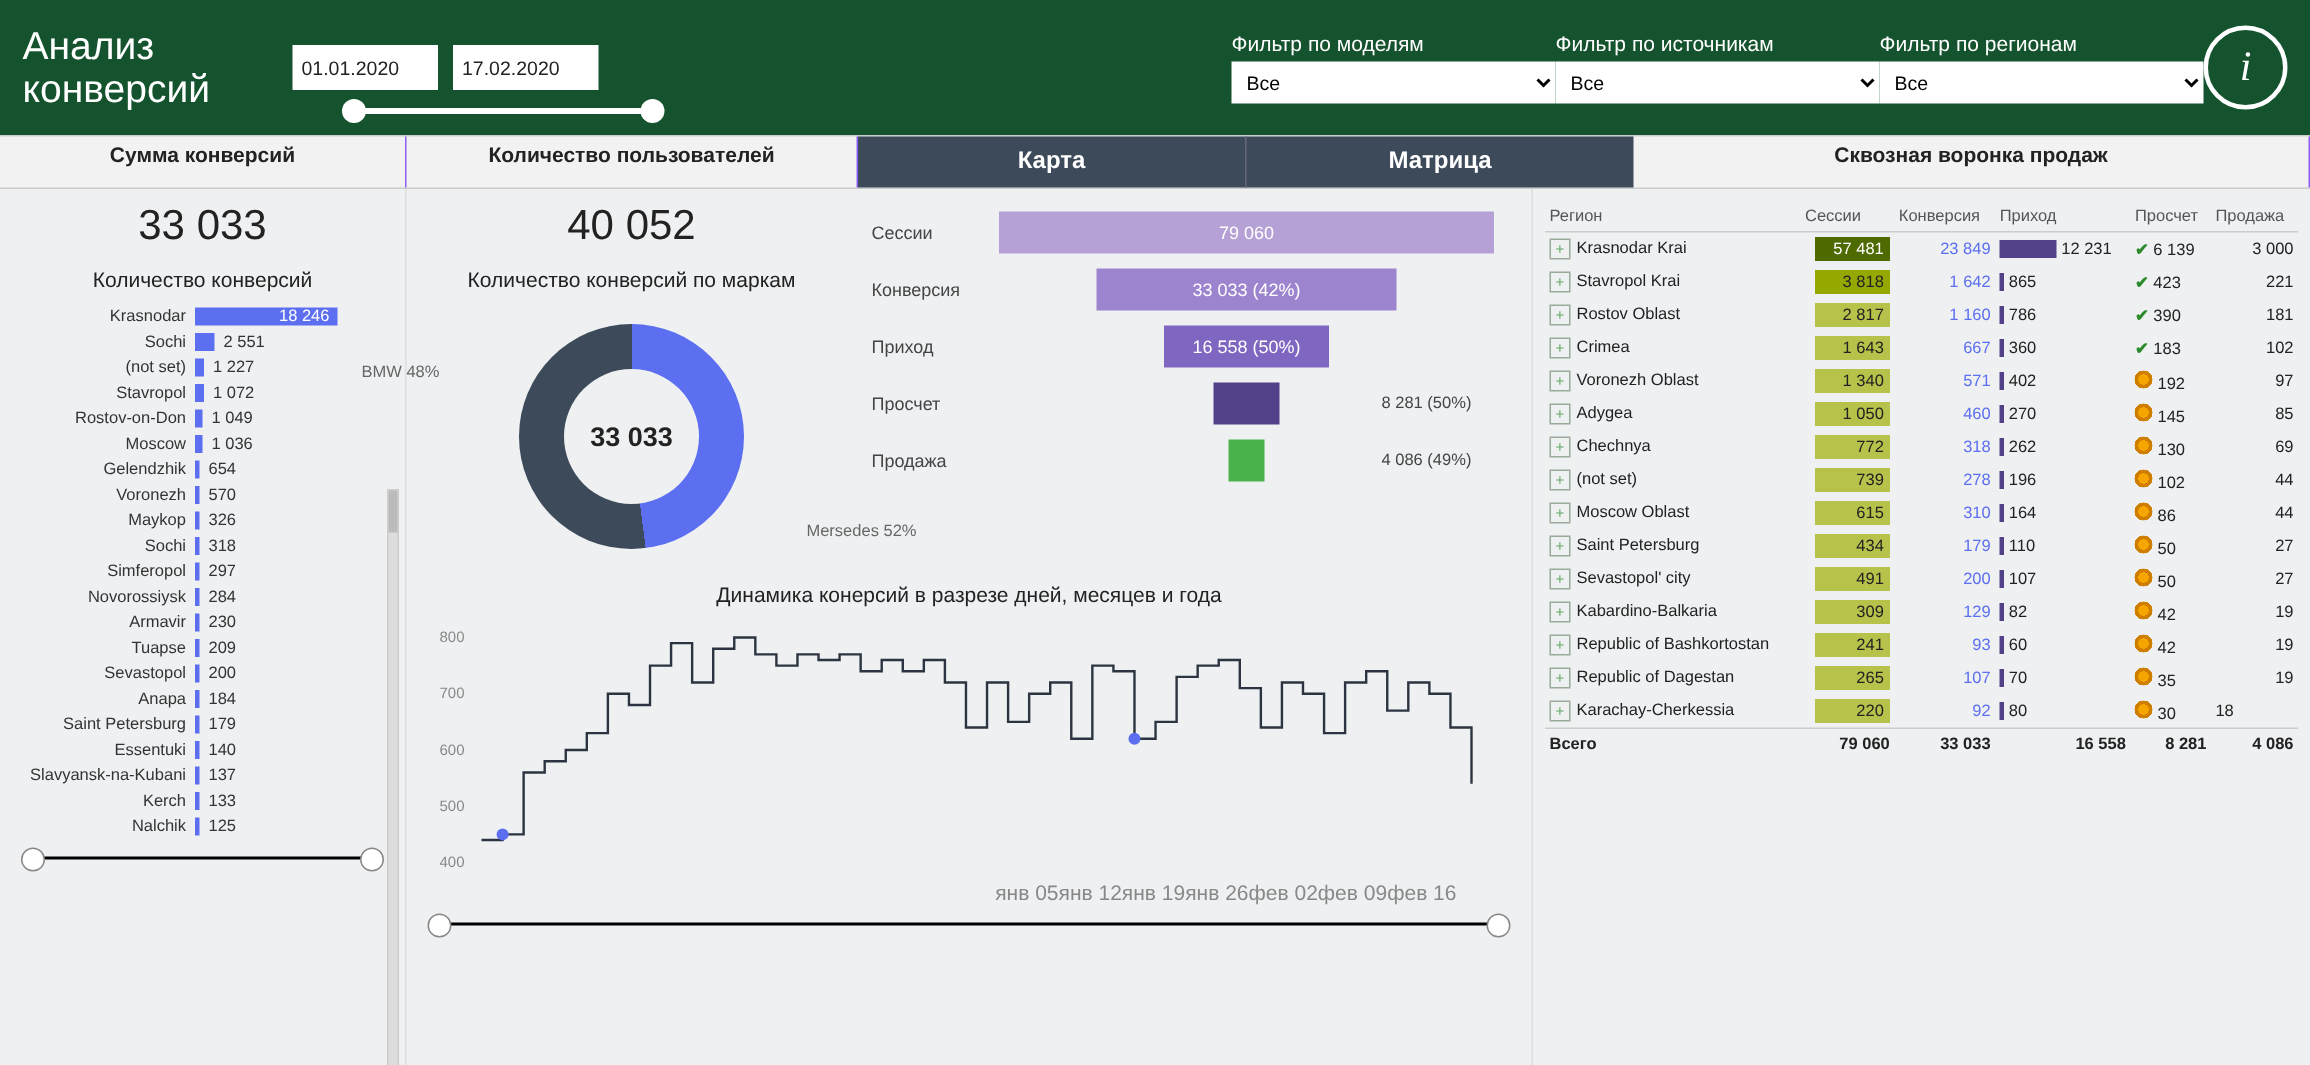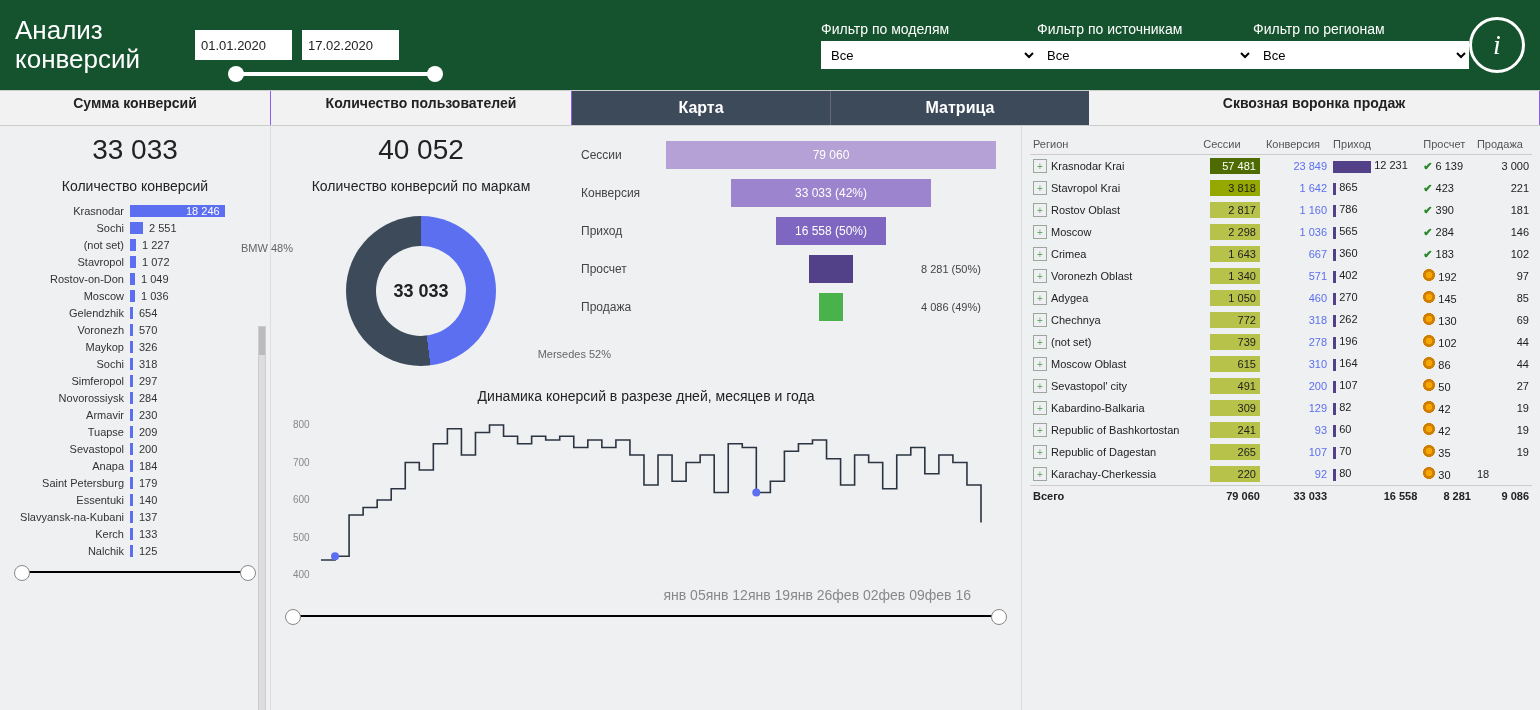--- a/index.html
+++ b/index.html
@@ -342,28 +342,20 @@
       </tr>
             <tr>
         <td><span class="plus">+</span>Rostov Oblast</td>
         <td style="text-align:right"><span class="cell-sess" style="background:#b7c24a;color:#222">2&nbsp;817</span></td>
         <td class="cell-conv" style="text-align:right">1&nbsp;160</td>
         <td><span class="cell-bar" style="width:3px"></span> 786</td>
         <td><span class="chk">✔</span> 390</td>
         <td style="text-align:right">181</td>
       </tr>
             <tr>
-        <td><span class="plus">+</span>Moscow</td>
-        <td style="text-align:right"><span class="cell-sess" style="background:#b7c24a;color:#222">2&nbsp;298</span></td>
-        <td class="cell-conv" style="text-align:right">1&nbsp;036</td>
-        <td><span class="cell-bar" style="width:3px"></span> 565</td>
-        <td><span class="chk">✔</span> 284</td>
-        <td style="text-align:right">146</td>
-      </tr>
-            <tr>
         <td><span class="plus">+</span>Crimea</td>
         <td style="text-align:right"><span class="cell-sess" style="background:#b7c24a;color:#222">1&nbsp;643</span></td>
         <td class="cell-conv" style="text-align:right">667</td>
         <td><span class="cell-bar" style="width:3px"></span> 360</td>
         <td><span class="chk">✔</span> 183</td>
         <td style="text-align:right">102</td>
       </tr>
             <tr>
         <td><span class="plus">+</span>Voronezh Oblast</td>
         <td style="text-align:right"><span class="cell-sess" style="background:#b7c24a;color:#222">1&nbsp;340</span></td>
@@ -396,20 +388,28 @@
         <td><span class="warn"></span> 102</td>
         <td style="text-align:right">44</td>
       </tr>
             <tr>
         <td><span class="plus">+</span>Moscow Oblast</td>
         <td style="text-align:right"><span class="cell-sess" style="background:#b7c24a;color:#222">615</span></td>
         <td class="cell-conv" style="text-align:right">310</td>
         <td><span class="cell-bar" style="width:3px"></span> 164</td>
         <td><span class="warn"></span> 86</td>
         <td style="text-align:right">44</td>
+      </tr>
+            <tr>
+        <td><span class="plus">+</span>Saint Petersburg</td>
+        <td style="text-align:right"><span class="cell-sess" style="background:#b7c24a;color:#222">434</span></td>
+        <td class="cell-conv" style="text-align:right">179</td>
+        <td><span class="cell-bar" style="width:3px"></span> 110</td>
+        <td><span class="warn"></span> 50</td>
+        <td style="text-align:right">27</td>
       </tr>
             <tr>
         <td><span class="plus">+</span>Sevastopol' city</td>
         <td style="text-align:right"><span class="cell-sess" style="background:#b7c24a;color:#222">491</span></td>
         <td class="cell-conv" style="text-align:right">200</td>
         <td><span class="cell-bar" style="width:3px"></span> 107</td>
         <td><span class="warn"></span> 50</td>
         <td style="text-align:right">27</td>
       </tr>
             <tr>
@@ -445,19 +445,19 @@
         <td style="text-align:left">18</td>
       </tr>
           </tbody>
         <tfoot>
             <tr id="mx-foot">
               <td>Всего</td>
      <td style="text-align:right">79 060</td>
      <td style="text-align:right">33 033</td>
      <td style="text-align:right">16 558</td>
      <td style="text-align:right">8 281</td>
-     <td style="text-align:right">9 086</td>
+     <td style="text-align:right">4 086</td>
             </tr>
           </tfoot>
       </table>
     </div>
   </div>
 </div>
 
 </body></html>

